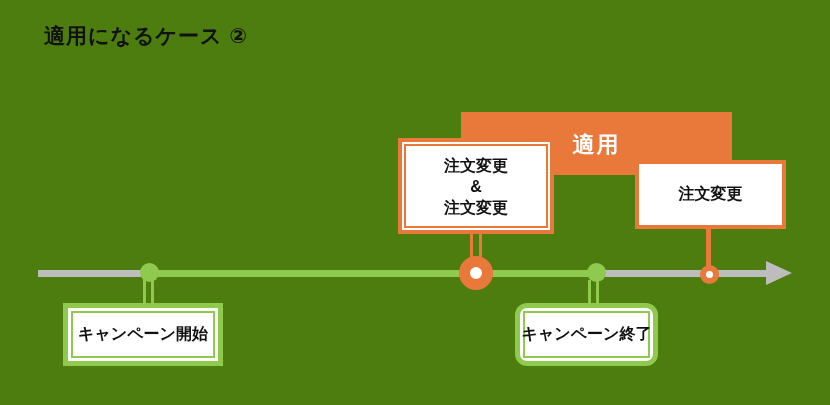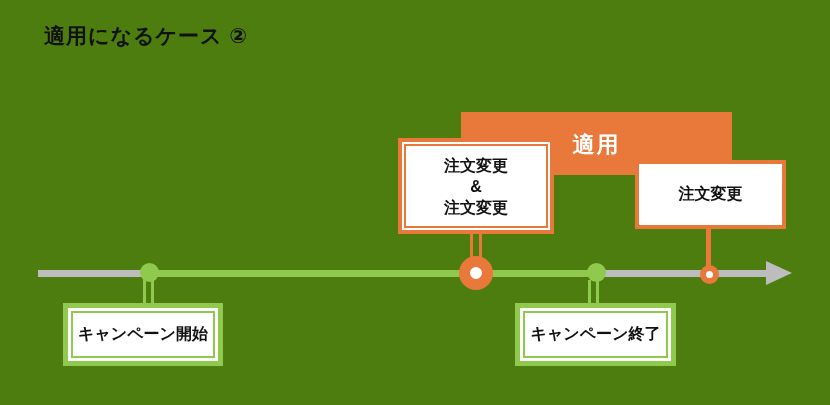--- a/index.html
+++ b/index.html
@@ -105,21 +105,21 @@
     display: flex;
     justify-content: center;
     align-items: center;
     font-size: 16px;
     font-weight: bold;
     color: var(--ink);
     white-space: nowrap;
     font-family: Liberation Mono, monospace;
   }
   .gbox.start { left: 63px;  width: 160px; }
-  .gbox.end   { left: 515px; width: 161px; }
+  .gbox.end   { left: 515px; width: 143px; border-radius: 12px; }
 
   
   .gray-line {
     position: absolute;
     left: 38px; top: 270px;
     width: 731px; height: 7px;
     background: var(--gray);
     z-index: 1;
   }
   .arrow-head {

